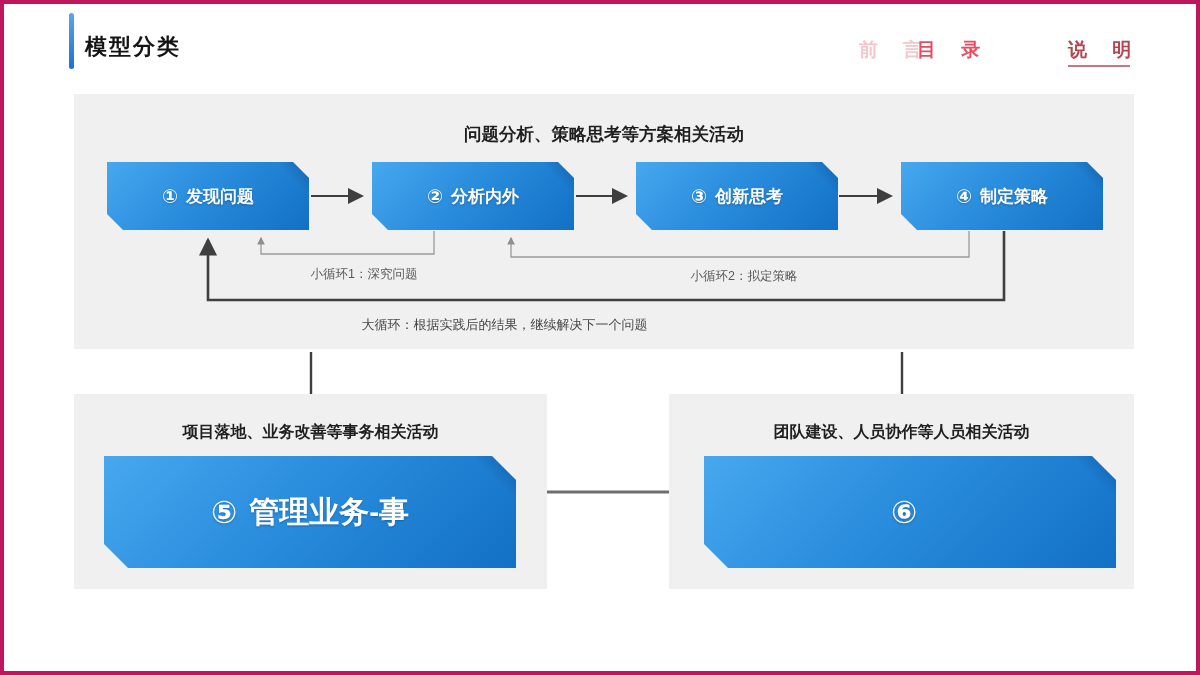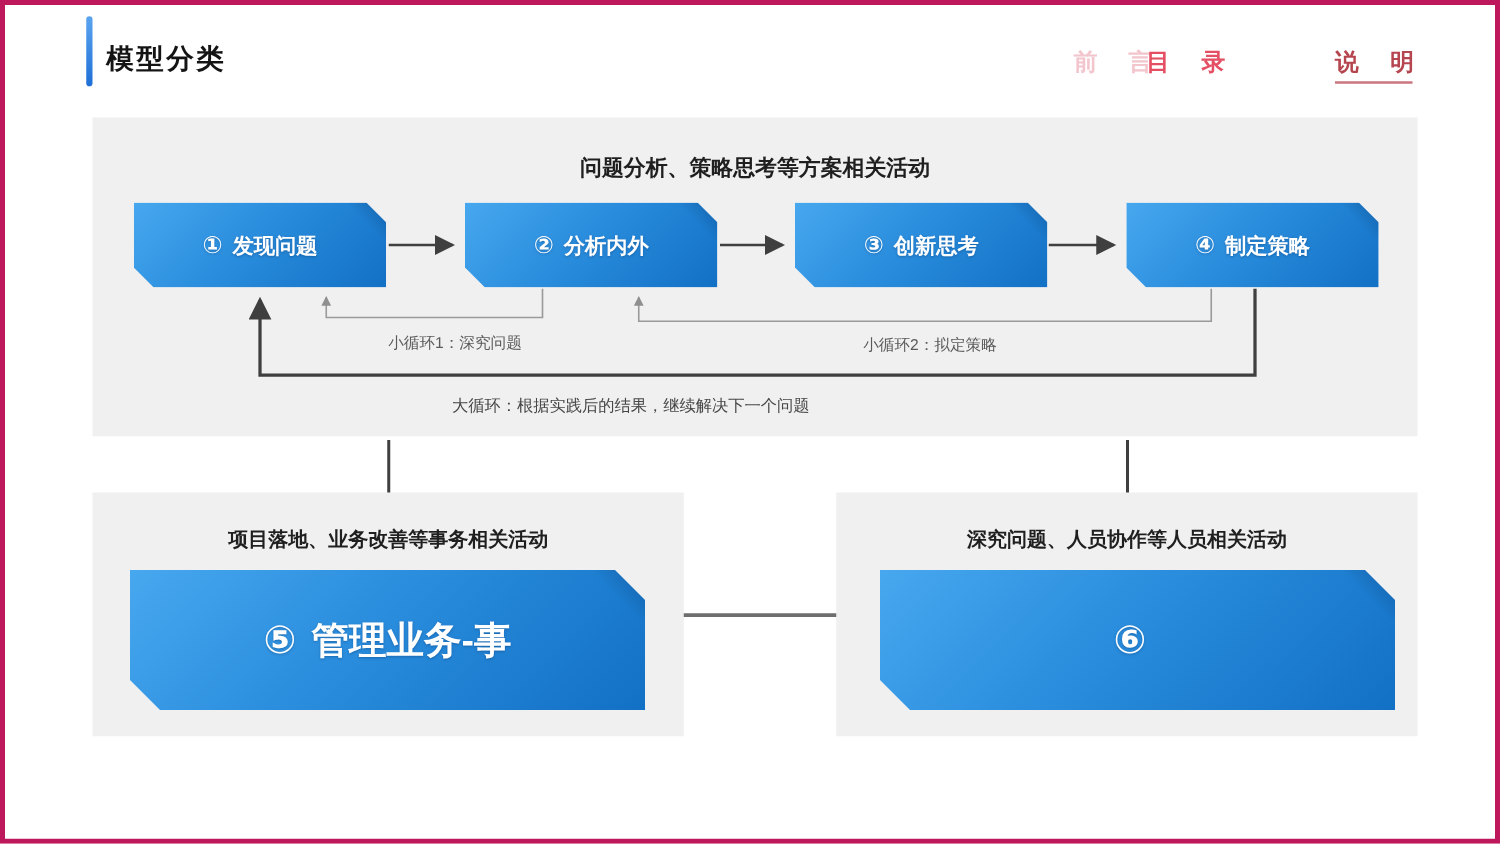--- a/index.html
+++ b/index.html
@@ -100,21 +100,21 @@
   </div>
 
   <div class="loop-label loop1-label">小循环1：深究问题</div>
   <div class="loop-label loop2-label">小循环2：拟定策略</div>
   <div class="loop-label bigloop-label">大循环：根据实践后的结果，继续解决下一个问题</div>
 
   <div class="panel panel-left">
     <div class="panel-title">项目落地、业务改善等事务相关活动</div>
   </div>
   <div class="panel panel-right">
-    <div class="panel-title">深究问题、人员协作等人员相关活动</div>
+    <div class="panel-title">团队建设、人员协作等人员相关活动</div>
   </div>
 
   <div class="banner big-banner banner-5">
     <span class="num">⑤</span>
     <span>管理业务-事</span>
     <span class="fold"></span>
   </div>
   <div class="banner big-banner banner-6">
     <span class="num">⑥</span>
     <span class="fold"></span>

